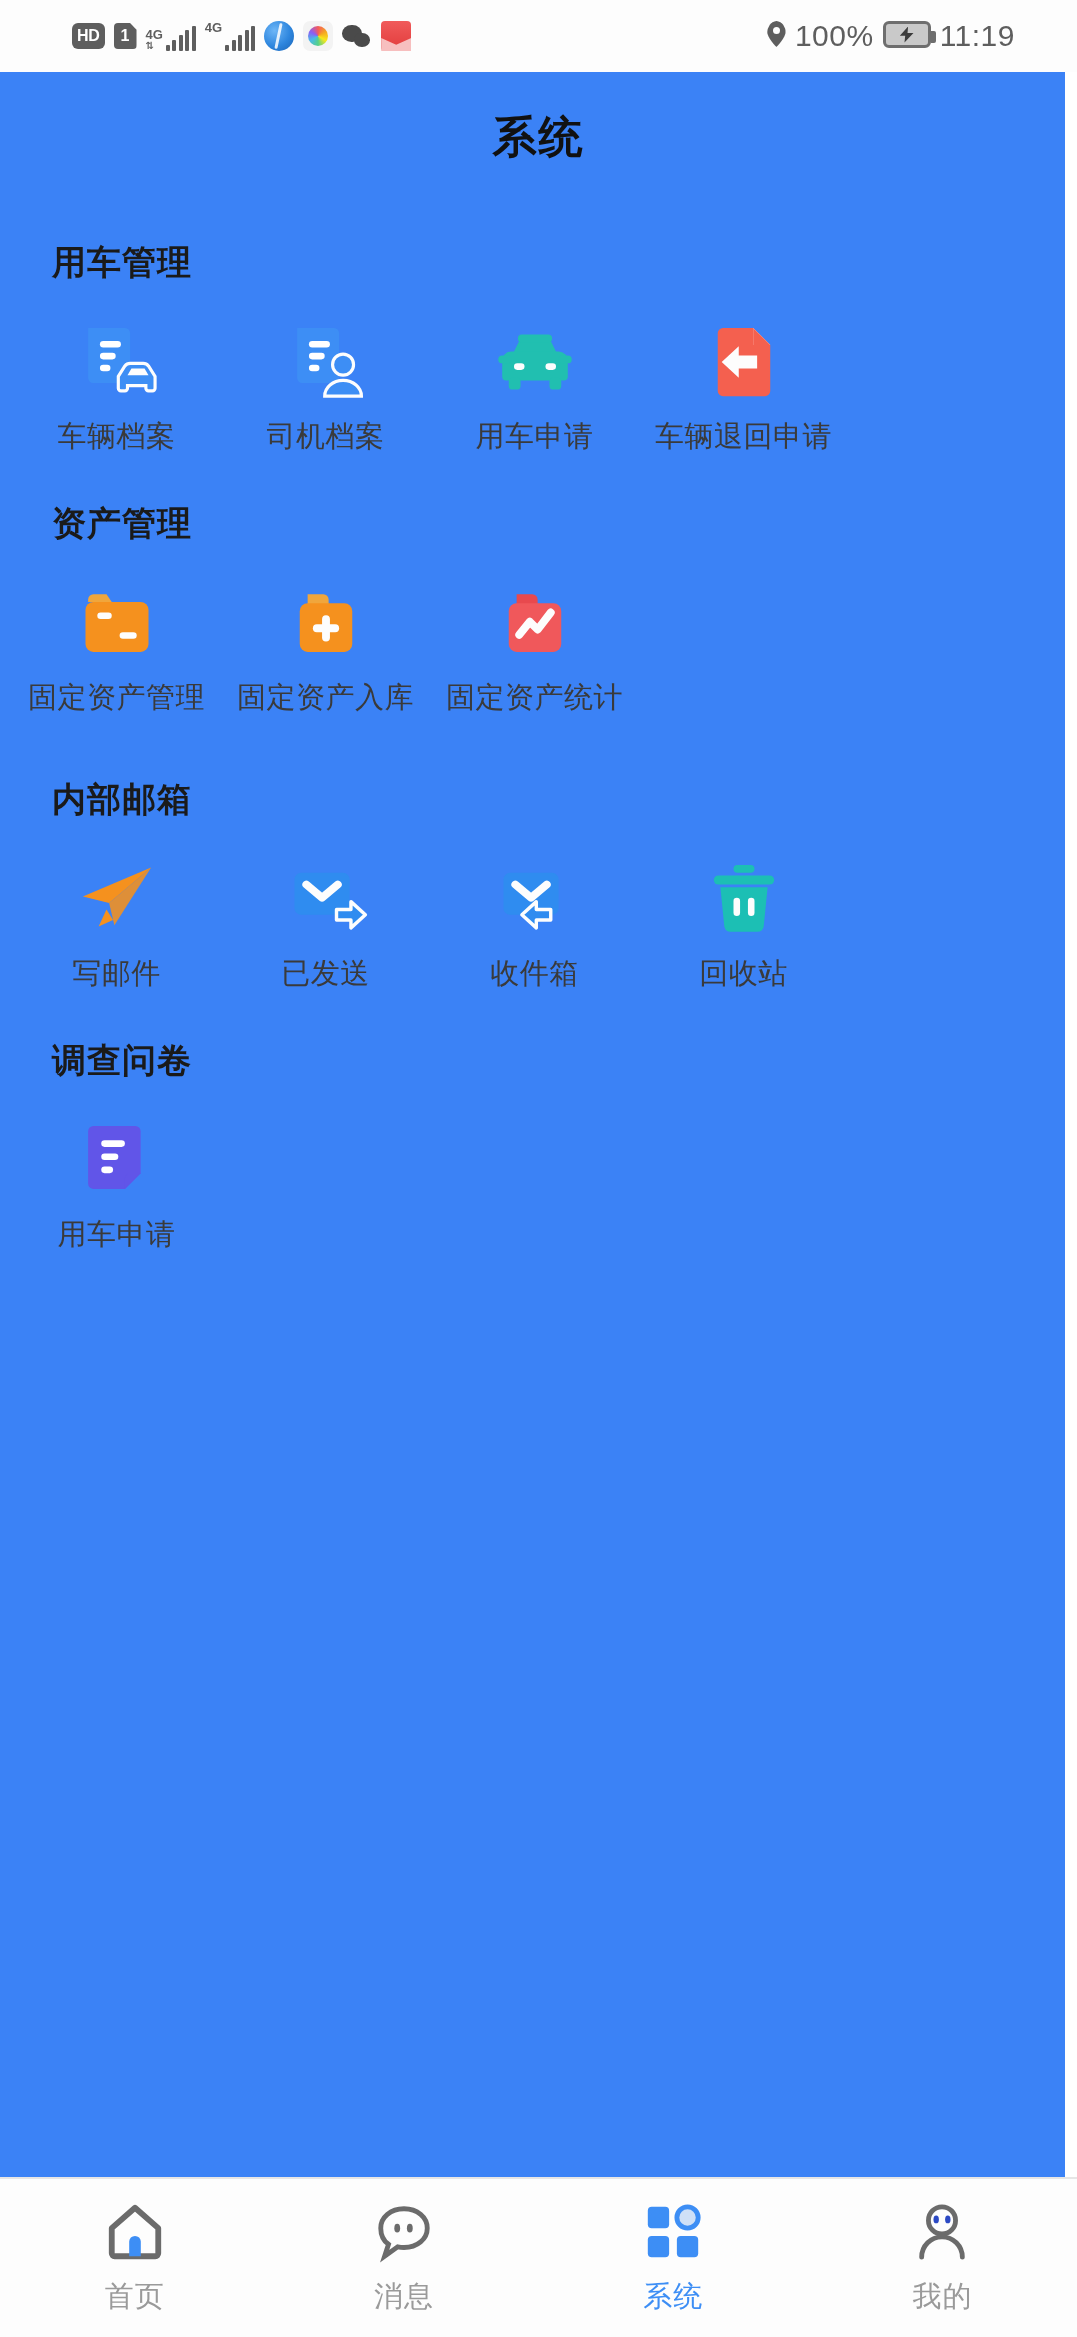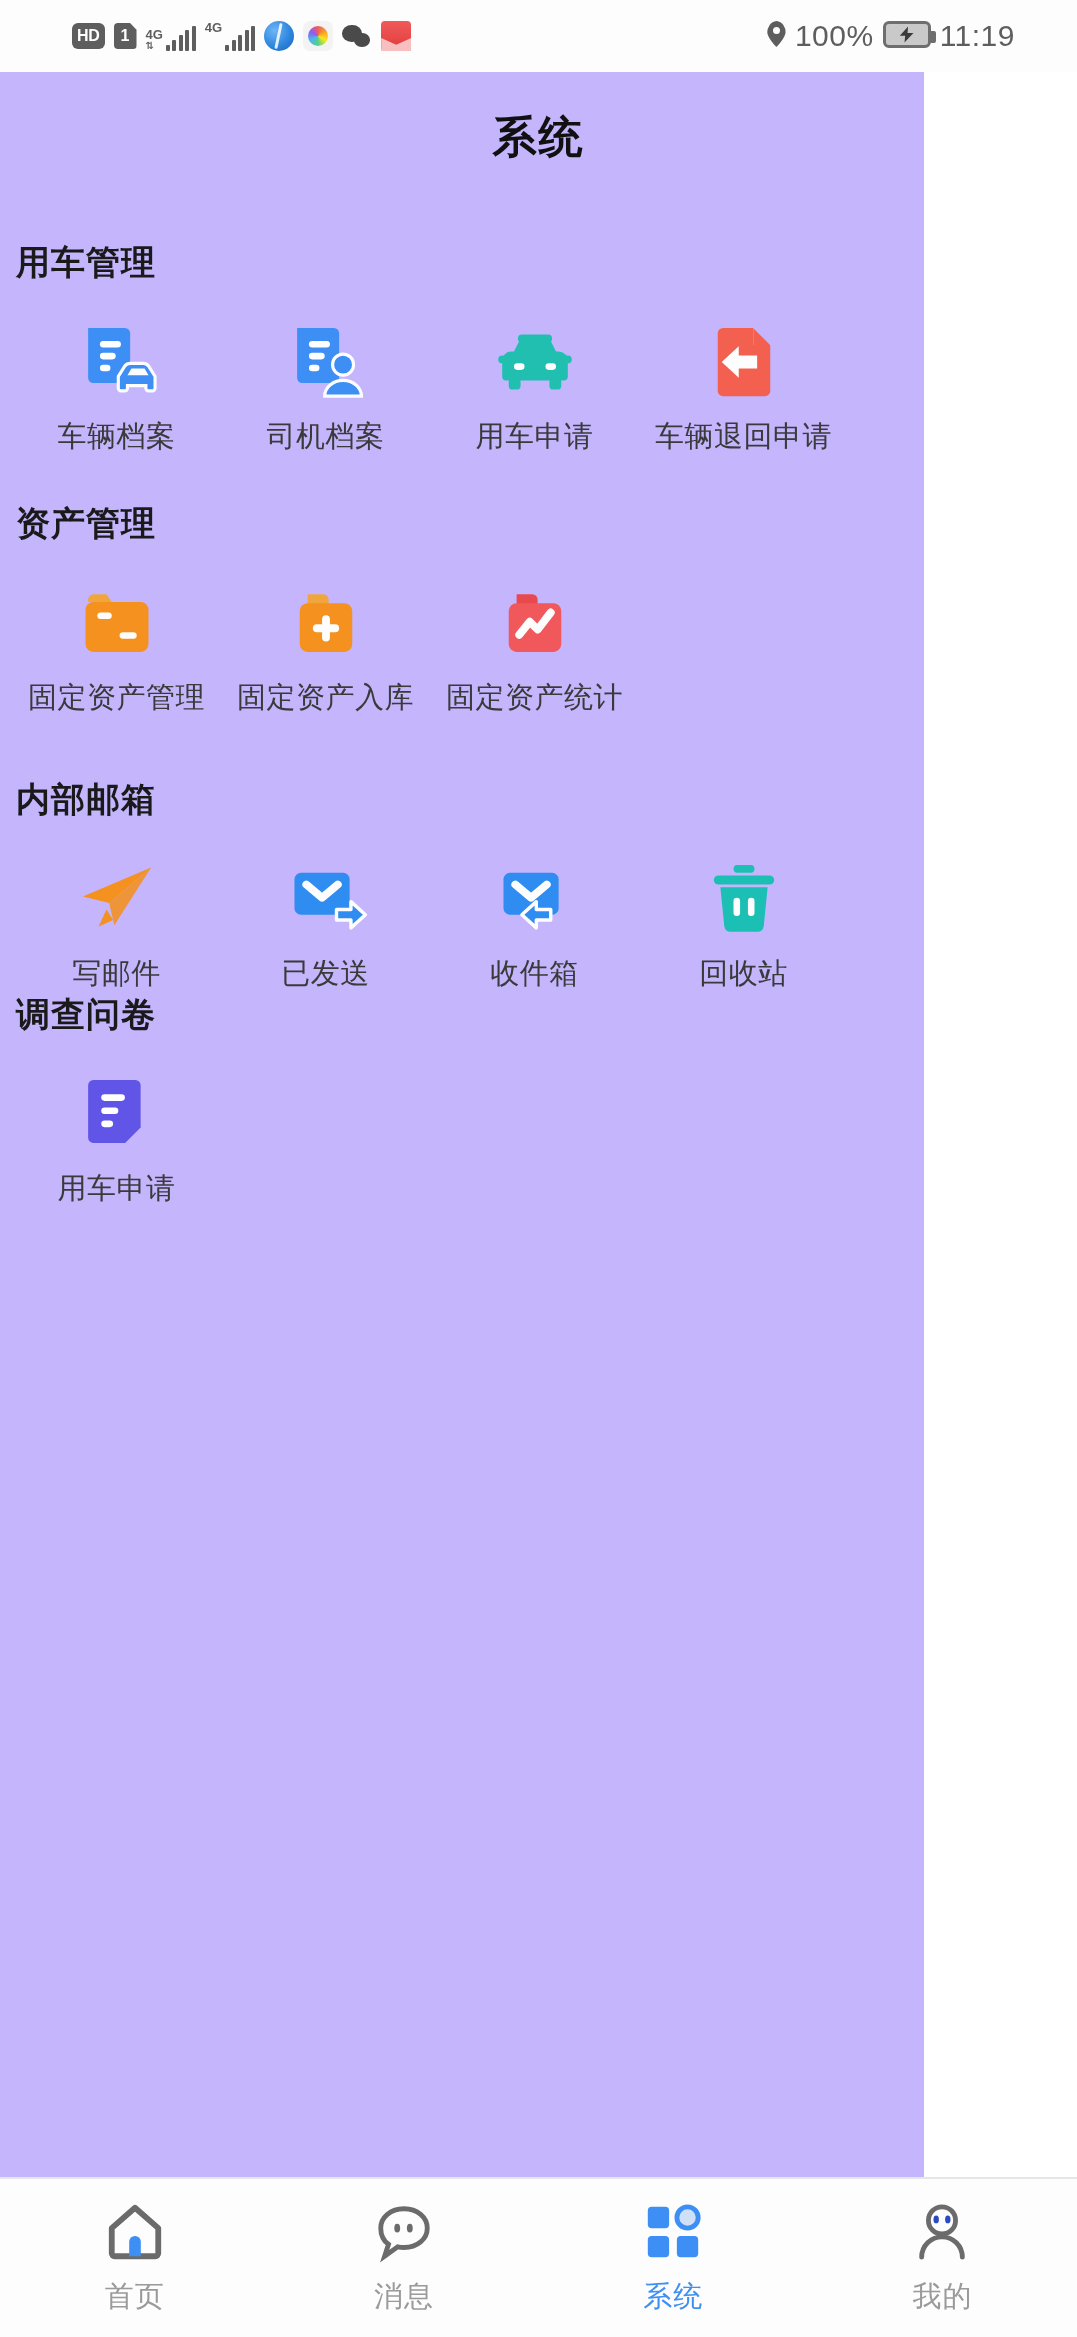--- a/index.html
+++ b/index.html
@@ -3,21 +3,21 @@
 <meta charset="utf-8">
 <style>
   * { margin:0; padding:0; box-sizing:border-box; }
   html, body {
     width:1077px; height:2337px;
     background:#ffffff;
     font-family:"Liberation Sans","DejaVu Sans",sans-serif;
     -webkit-font-smoothing:antialiased;
     overflow:hidden;
   }
-  #phone { position:relative; width:924px; height:2337px; background:#c4b5fd; }
+  #phone { position:relative; width:1065px; height:2337px; background:#3b82f6; }
 
   
   .statusbar{
     position:absolute; top:0; left:0; width:1077px; height:72px;
     display:flex; align-items:center; background:#fdfdfd;
   }
   .sb-left{ display:flex; align-items:center; gap:9px; padding-left:72px; }
   .sb-right{ display:flex; align-items:flex-start; gap:9px; margin-left:auto; padding-right:62px; }
 
   .hd-badge{
@@ -103,21 +103,21 @@
   
   .page-title{
     position:absolute; top:108px; left:0; width:1077px;
     text-align:center; font-size:44px; font-weight:bold; color:#111;
     letter-spacing:2px;
   }
 
   
   .section-title{
     font-size:34px; font-weight:bold; color:#1a1a1a;
-    padding-left:16px; letter-spacing:1px;
+    padding-left:52px; letter-spacing:1px;
   }
   .grid{ display:flex; flex-wrap:wrap; padding:0 12px; }
   .cell{
     width:209px; display:flex; flex-direction:column; align-items:center;
     padding-top:34px;
   }
   .cell .glyph{ width:84px; height:84px; position:relative; }
   .cell .cap{
     margin-top:14px; font-size:29px; color:#3a3a3a; line-height:1.28;
     text-align:center; width:190px; letter-spacing:.5px;
@@ -324,21 +324,21 @@
       <rect x="24" y="6" width="16" height="6" rx="3" fill="#1cbfb4"></rect>
       <rect x="9" y="14" width="46" height="7" rx="3.5" fill="#1cbfb4"></rect>
       <path d="M14 23h36l-3 30a5 5 0 0 1-5 4H22a5 5 0 0 1-5-4z" fill="#1cbfb4"></path>
       <rect x="24" y="31" width="5" height="14" rx="2.5" fill="#fdfdfd"></rect>
       <rect x="35" y="31" width="5" height="14" rx="2.5" fill="#fdfdfd"></rect>
     </svg>
           </div>
           <div class="cap">回收站</div>
         </div>
       </div>
-      <div class="section-title" style="">调查问卷</div>
+      <div class="section-title" style="margin-top: 46px;">调查问卷</div>
       <div class="grid">
         <div class="cell">
           <div class="glyph">
             <svg class="ic" viewBox="0 0 64 64">
       <path d="M10 10a4 4 0 0 1 4-4h32a4 4 0 0 1 4 4v32L38 54H14a4 4 0 0 1-4-4z" fill="#6155e8"></path>
       <path d="M50 42L38 54V46a4 4 0 0 1 4-4z" fill="#6155e8"></path>
       <rect x="20" y="17" width="18" height="5" rx="2.5" fill="#fff"></rect>
       <rect x="20" y="27" width="13" height="5" rx="2.5" fill="#fff"></rect>
       <rect x="20" y="37" width="9" height="5" rx="2.5" fill="#fff"></rect>
     </svg>

